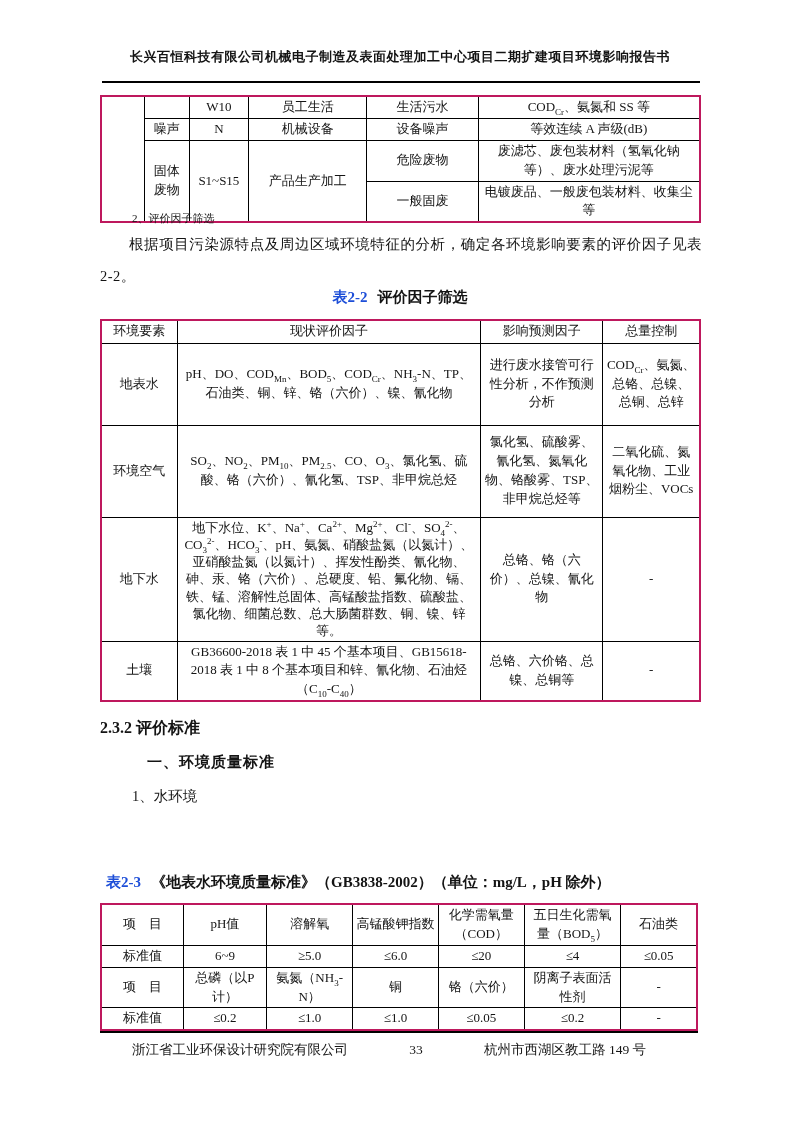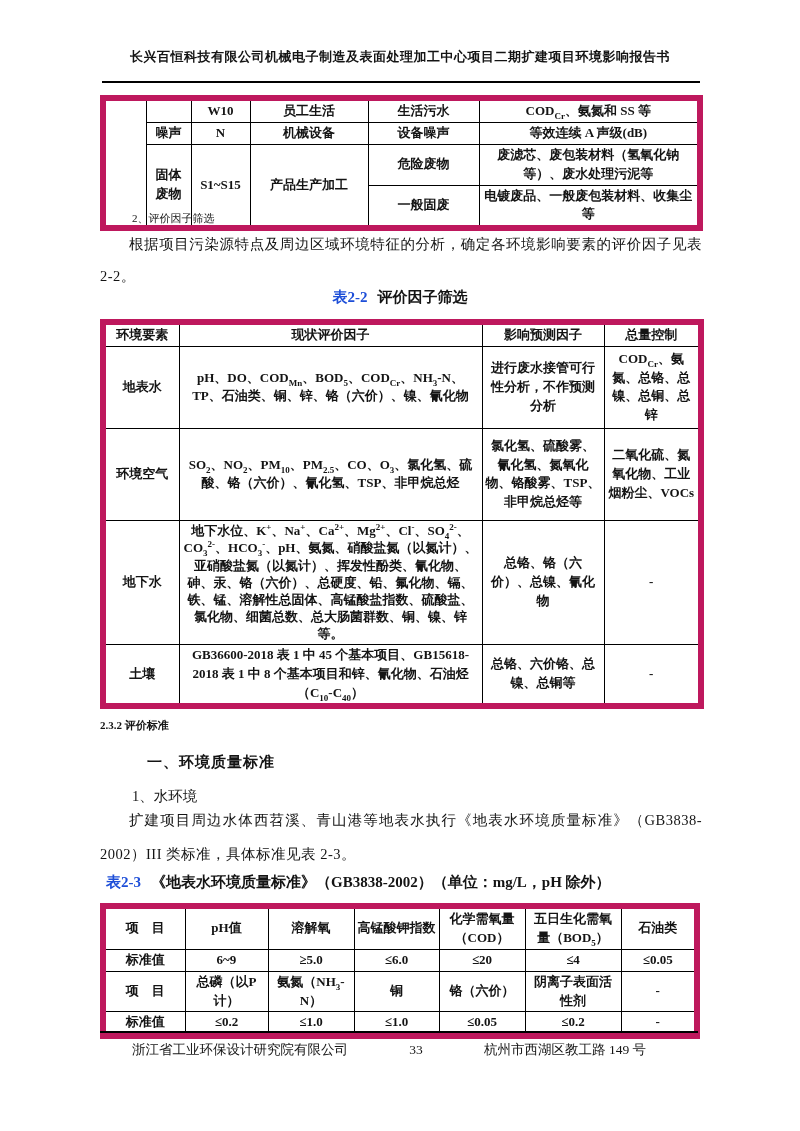--- a/index.html
+++ b/index.html
@@ -8,41 +8,41 @@
     font-family:"Liberation Serif","DejaVu Serif",serif;color:#141414;
     overflow:hidden;
   }
   .abs{position:absolute;}
   .doc-title{top:48px;left:0;width:800px;text-align:center;font-size:13px;font-weight:bold;letter-spacing:.5px;}
   .rule{height:2px;background:#000;}
   .rule1{top:81px;left:102px;width:598px;}
   .rule2{top:1031px;left:100px;width:598px;}
 
   table{border-collapse:collapse;table-layout:fixed;}
-  .dtable{border:6px solid #be185d;font-weight:bold;}
+  .dtable{border:2px solid #be185d;}
   .dtable td{border:1px solid #000;text-align:center;vertical-align:middle;
     font-size:13px;line-height:1.45;padding:1px 3px;overflow:hidden;}
   .tight{line-height:1.32 !important;}
 
   .ttable{top:95px;left:100px;width:601px;}
   .t22{top:319px;left:100px;width:601px;}
   .t23{top:903px;left:100px;width:598px;}
 
   .h-small{font-size:11px;}
   .h2x{top:211px;left:132px;}
   .para{width:602px;font-size:14.5px;text-indent:2em;text-align:justify;letter-spacing:.5px;}
   .para1{top:228px;left:100px;line-height:32px;}
   .para2{top:803px;left:100px;line-height:34px;}
 
   .caption{font-size:15px;font-weight:bold;}
   .cap22{top:288px;left:0;width:800px;text-align:center;}
   .cap23{top:873px;left:106px;width:660px;text-align:left;}
   .cap-label{color:#1d4ed8;margin-right:10px;}
 
-  .h232{top:718px;left:100px;font-size:11px;font-weight:bold;}
+  .h232{top:718px;left:100px;font-size:16px;font-weight:bold;}
   .henv{top:753px;left:100px;font-size:15px;font-weight:bold;letter-spacing:1px;margin-left:47px;}
   .sub1{top:787px;left:132px;font-size:14.5px;}
 
   .footer{top:1041px;left:100px;width:598px;display:flex;align-items:center;
     font-size:13.5px;}
   .footer .company{margin-left:32px;}
   .footer .pagenum{flex:1;text-align:center;}
   .footer .address{margin-right:52px;}
 
   sub,sup{font-size:9px;line-height:0;}
@@ -138,21 +138,20 @@
       <td>GB36600-2018 表 1 中 45 个基本项目、GB15618-2018 表 1 中 8 个基本项目和锌、氰化物、石油烃（C<sub>10</sub>-C<sub>40</sub>）</td>
       <td>总铬、六价铬、总镍、总铜等</td>
       <td>-</td>
     </tr>
   </tbody>
     </table>
 
   <div class="abs h232">2.3.2 评价标准</div>
   <div class="abs henv">一、环境质量标准</div>
   <div class="abs sub1 h-small">1、水环境</div>
-  <div class="abs para para2">扩建项目周边水体西苕溪、青山港等地表水执行《地表水环境质量标准》（GB3838-2002）III 类标准，具体标准见表 2-3。</div>
 
   <div class="abs caption cap23">
     <span class="cap-label">表2-3</span><span>《地表水环境质量标准》（GB3838-2002）（单位：mg/L，pH 除外）</span>
   </div>
 
   <table class="abs dtable t23">
     <colgroup>
       <col style="width:82px">
         <col style="width:83px">
         <col style="width:86px">

